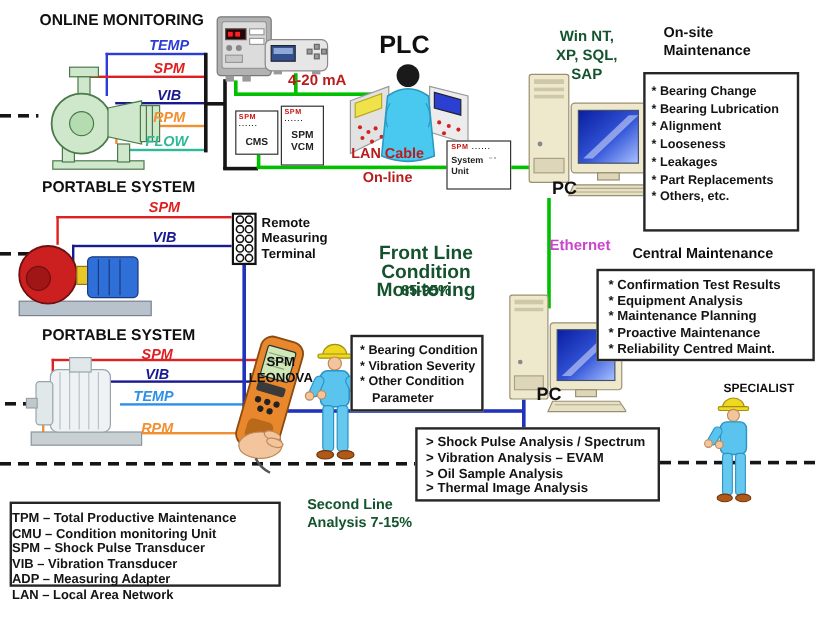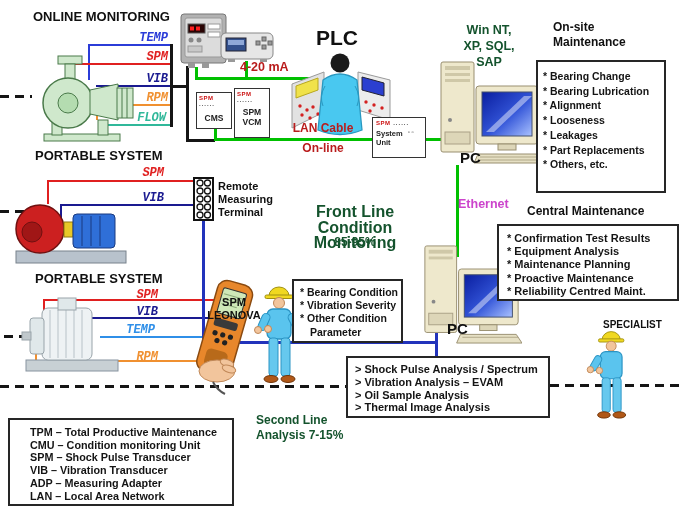--- a/index.html
+++ b/index.html
@@ -1,19 +1,19 @@
 <!DOCTYPE html>
 <html><head>
 <meta charset="utf-8">
 <style>
   html,body{margin:0;padding:0;background:#fff;font-family:"Liberation Sans",sans-serif;}
   #canvas{position:relative;width:685px;height:516px;background:#fff;overflow:hidden;color:#101010;}
   .t{font-weight:bold;color:#101010;}
   .ml{white-space:pre-line;}
-  .sig{position:absolute;font-weight:bold;font-style:italic;font-size:12px;text-align:right;width:54px;z-index:4;font-family:Liberation Mono, monospace;}
+  .sig{position:absolute;font-weight:bold;font-style:italic;font-size:12px;text-align:center;width:54px;z-index:4;}
   .net{position:absolute;color:#b91c1c;font-weight:bold;font-size:12px;z-index:4;}
   .redtxt{color:#14532d;}
   .box{position:absolute;border:2px solid #262626;background:#fff;font-weight:bold;color:#141414;z-index:3;box-sizing:border-box;}
   .box .it{white-space:nowrap;}
   .ln{position:absolute;z-index:1;}
   .dash{position:absolute;height:3px;z-index:1;
         background:repeating-linear-gradient(90deg,#151515 0 9px,transparent 9px 15px);}
   .dev{position:absolute;z-index:2;box-sizing:border-box;}
   .whitedev{border:1.6px solid #333;background:#fff;}
   .spmlogo{color:#cc1111;font-weight:bold;font-size:6px;line-height:6px;letter-spacing:.5px;}
@@ -381,21 +381,21 @@
     <div class="it" style="padding-left:10px;">Parameter</div>
   </div>
 
   <div class="box" style="left:346px;top:356px;width:204px;height:62px;padding:5px 7px;font-size:11px;line-height:12.8px;">
     <div class="it">&gt; Shock Pulse Analysis / Spectrum</div>
     <div class="it">&gt; Vibration Analysis – EVAM</div>
     <div class="it">&gt; Oil Sample Analysis</div>
     <div class="it">&gt; Thermal Image Analysis</div>
   </div>
 
-  <div class="box" style="left:8px;top:418px;width:226px;height:88px;padding:6px 20px;font-size:10.8px;line-height:12.7px;">
+  <div class="box" style="left:8px;top:418px;width:226px;height:71px;padding:6px 0;font-size:10.8px;line-height:12.7px;">
     <div class="it">TPM – Total Productive Maintenance</div>
     <div class="it">CMU – Condition monitoring Unit</div>
     <div class="it">SPM – Shock Pulse Transducer</div>
     <div class="it">VIB – Vibration Transducer</div>
     <div class="it">ADP – Measuring Adapter</div>
     <div class="it">LAN – Local Area Network</div>
   </div>
 
 </div>
 

